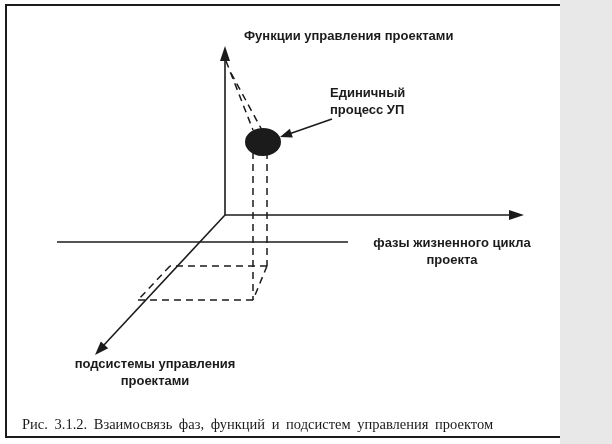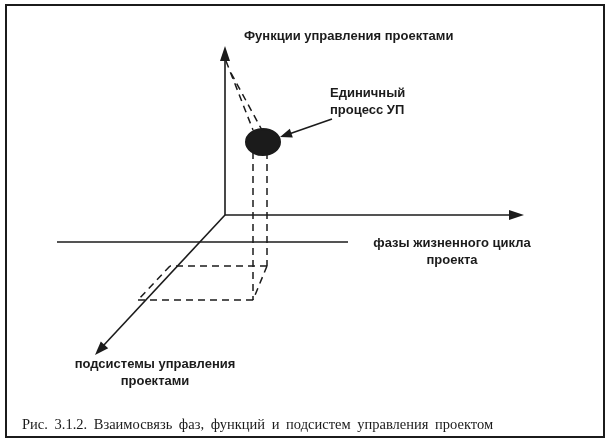--- a/index.html
+++ b/index.html
@@ -2,21 +2,21 @@
 <html><head>
 <meta charset="utf-8">
 <style>
   html, body {
     margin: 0;
     padding: 0;
     background: #e8e8e8;
   }
   .page {
     position: relative;
-    width: 612px;
+    width: 560px;
     height: 444px;
     background: #ffffff;
     overflow: hidden;
     font-family: "Liberation Sans", sans-serif;
   }
   .frame {
     position: absolute;
     left: 5px;
     top: 4px;
     width: 600px;

